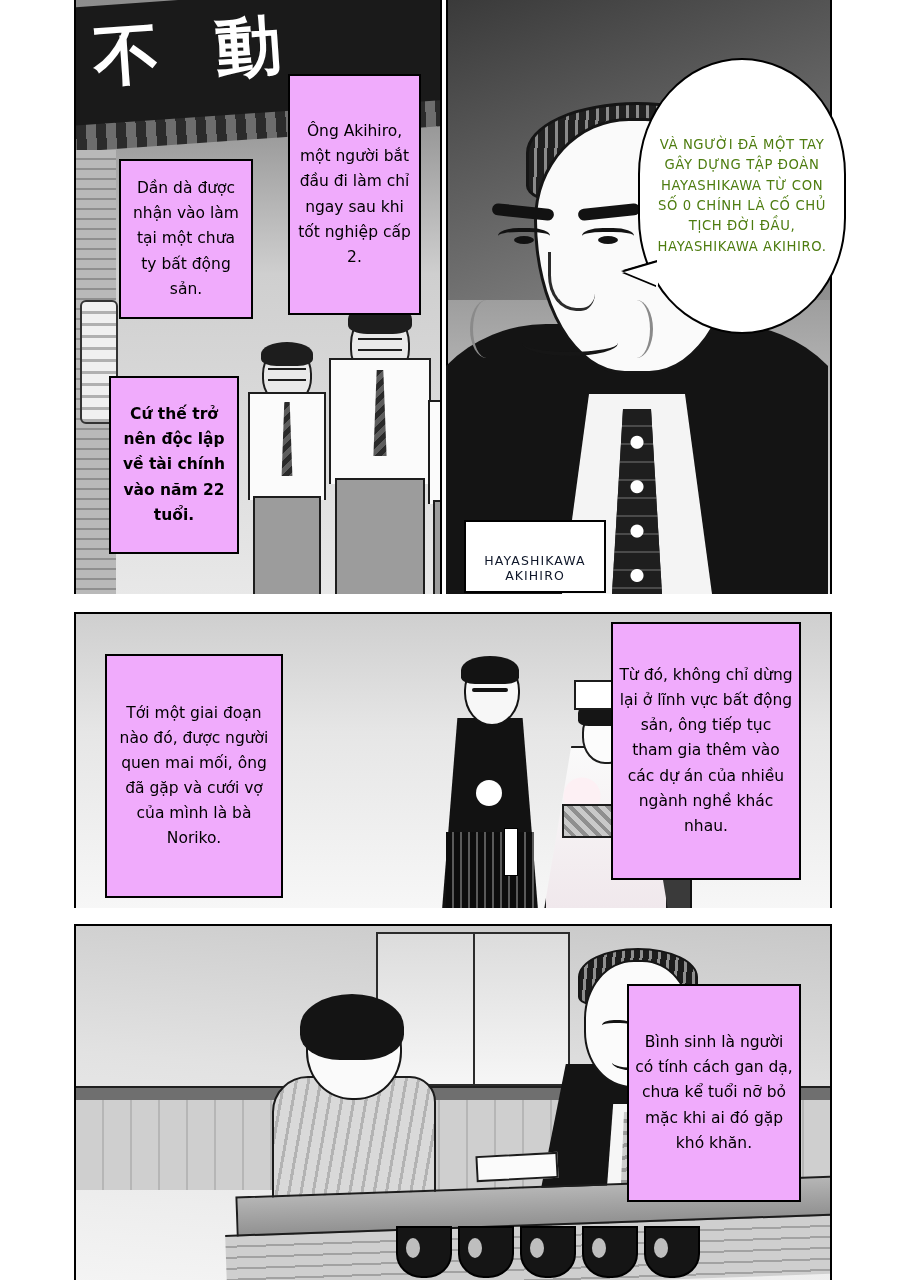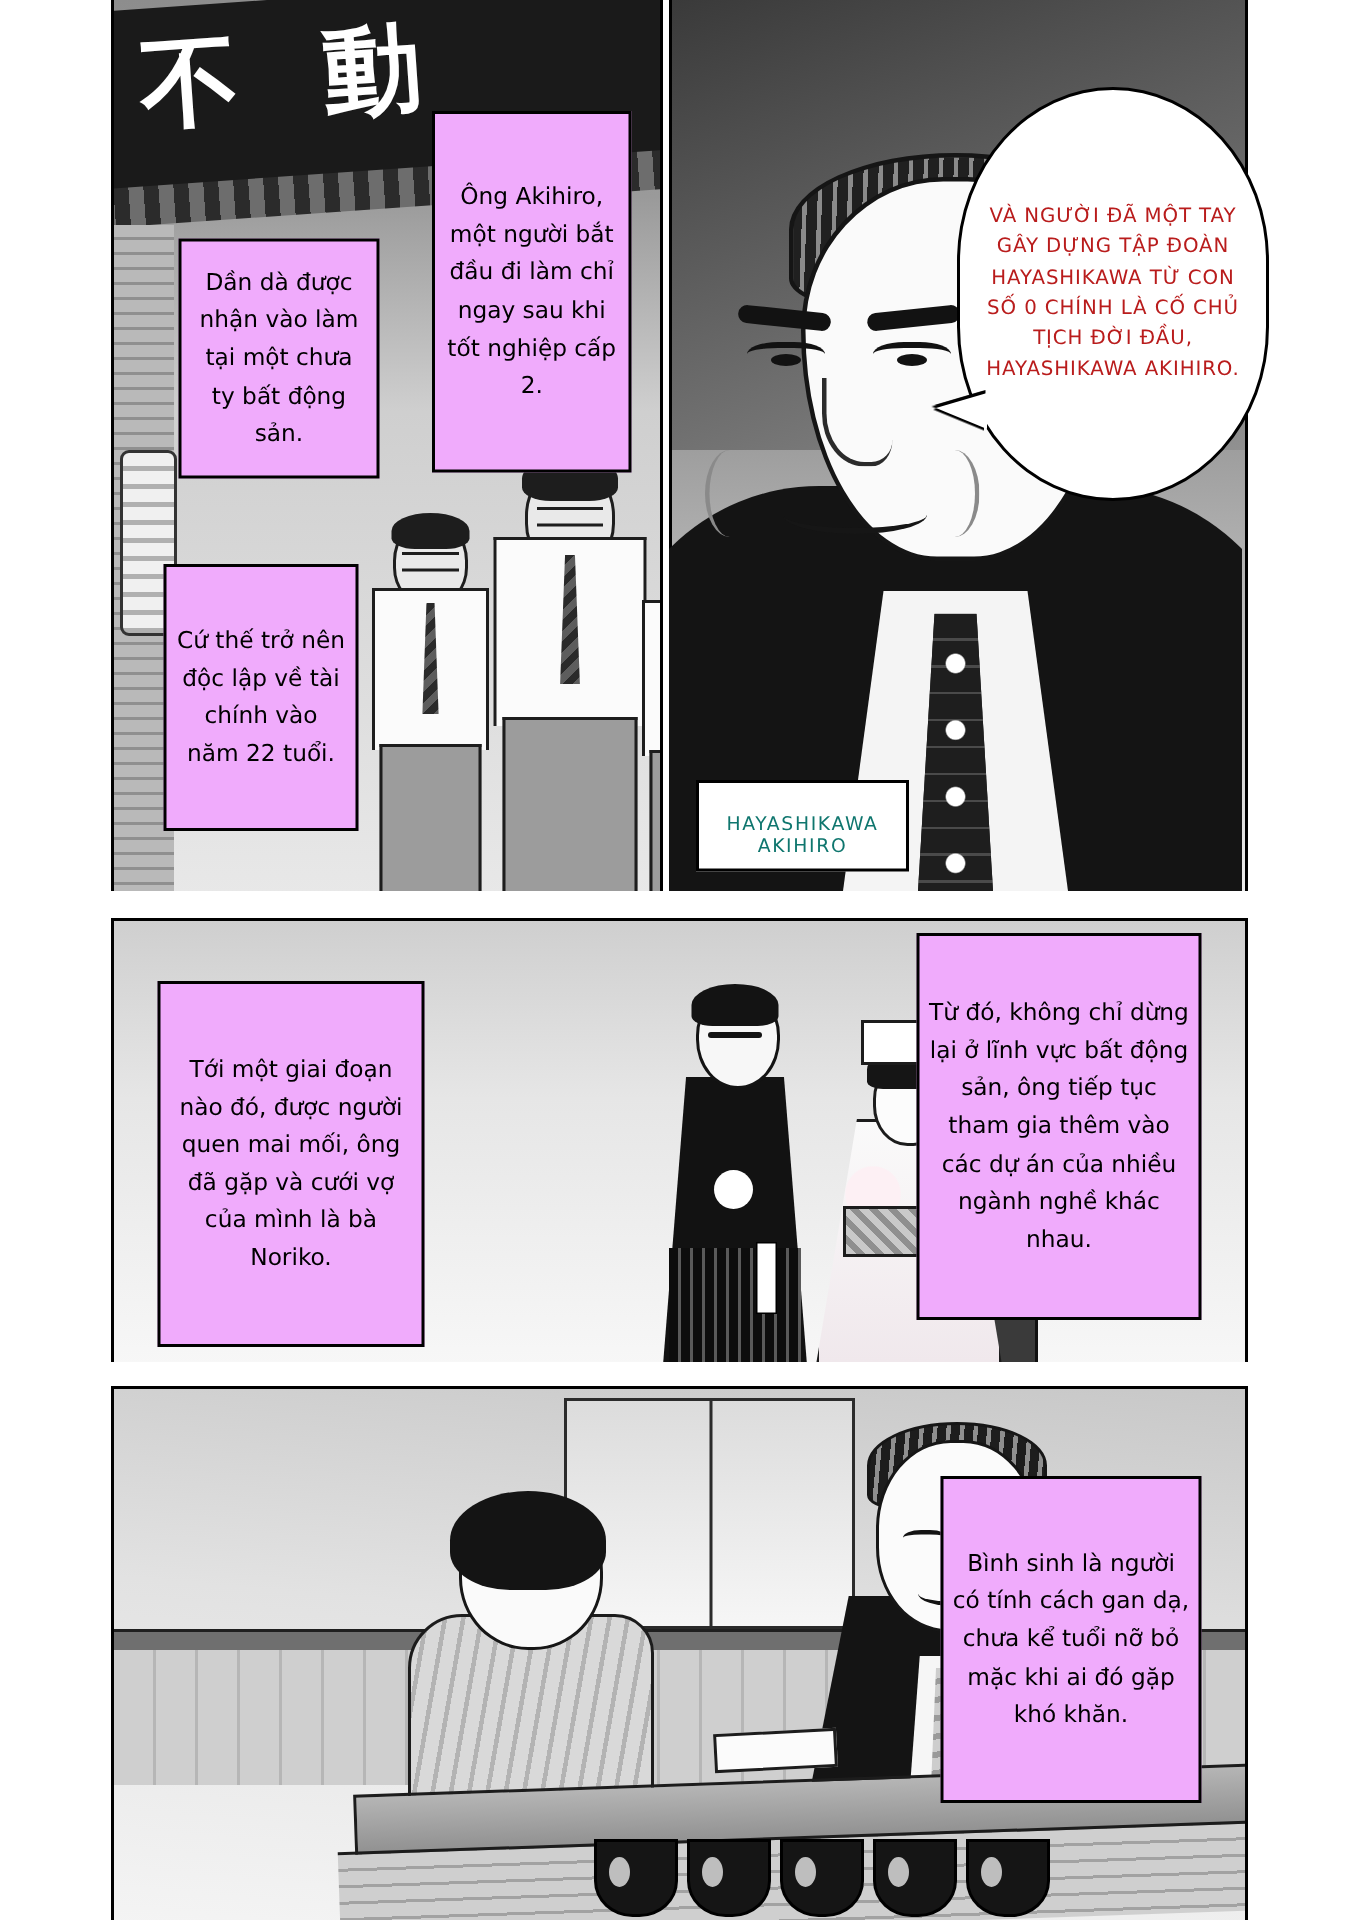--- a/index.html
+++ b/index.html
@@ -285,27 +285,27 @@
     border-radius: 0 60% 60% 0;
   }
   .p-cheek.l { left: 470px; transform: scaleX(-1); }
   .p-cheek.r { left: 620px; }
 
   
   .nameplate {
     position: absolute;
     background: #fff;
     border: 2px solid #000;
-    padding: 3px 10px 7px;
+    padding: 15px 10px 7px;
     font-family: "DejaVu Sans", sans-serif;
     font-size: 12.5px;
     letter-spacing: 1.1px;
     line-height: 1.25;
     text-align: center;
-    color: #0f766e;
+    color: #0f172a;
   }
 
   
   .groom {
     position: absolute;
     left: 366px;
     bottom: 0;
     width: 96px;
     height: 250px;
   }
@@ -699,21 +699,21 @@
     box-sizing: border-box;
   }
   .bubble p {
     margin: 0;
     padding: 0 16px;
     font-family: "DejaVu Sans", sans-serif;
     font-size: 13.2px;
     letter-spacing: .6px;
     line-height: 1.55;
     text-transform: uppercase;
-    color: #b91c1c;
+    color: #4d7c0f;
   }
   .bubble .tail {
     position: absolute;
     left: -16px;
     bottom: 46px;
     width: 0; height: 0;
     border-top: 10px solid transparent;
     border-bottom: 14px solid transparent;
     border-right: 34px solid #fff;
     filter: drop-shadow(-1.5px 1px 0 #000) drop-shadow(-1px -1.5px 0 #000);
@@ -767,21 +767,21 @@
         <div class="shirt" style="bottom:92px; width:72px; height:102px;"></div>
 
         <div class="pants" style="bottom:0; width:62px; height:94px;"></div>
       </div>
     </div>
 
     <div class="box" style="left:43px; top:159px; width:134px; height:160px;">
       <p>Dần dà được nhận vào làm tại một chưa ty bất động sản.</p>
     </div>
 
-    <div class="box" style="left:33px; top:376px; width:130px; height:178px;">
+    <div class="box" style="left:33px; top:376px; width:130px; height:178px;font-weight:bold;">
       <p>Cứ thế trở nên độc lập về tài chính vào năm 22 tuổi.</p>
     </div>
   </div>
 
   <div class="box" style="left:288px; top:74px; width:133px; height:241px; z-index:6;">
     <p>Ông Akihiro, một người bắt đầu đi làm chỉ ngay sau khi tốt nghiệp cấp 2.</p>
   </div>
 
   <div class="panel" style="left:446px; top:-2px; width:382px; height:596px;">
     <div class="bg-dark"></div>

